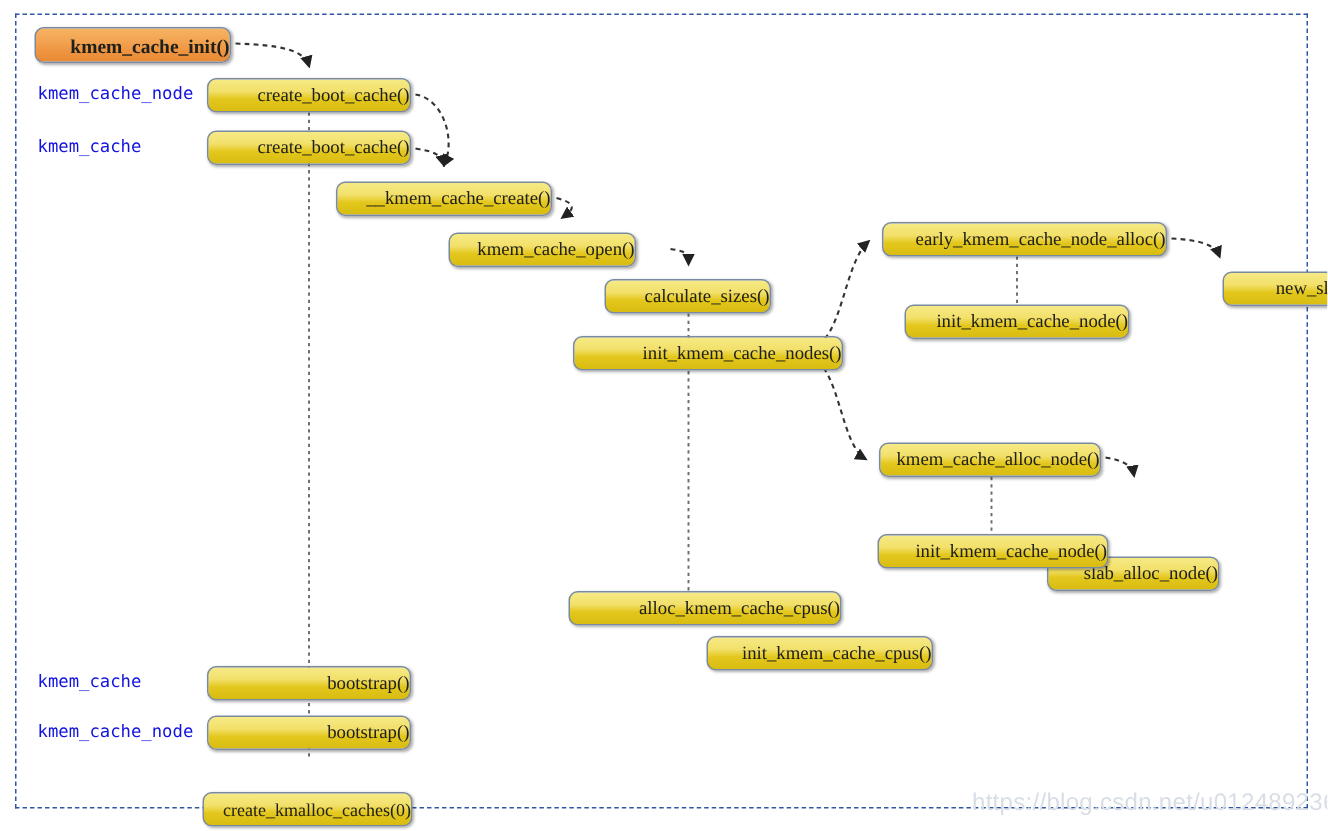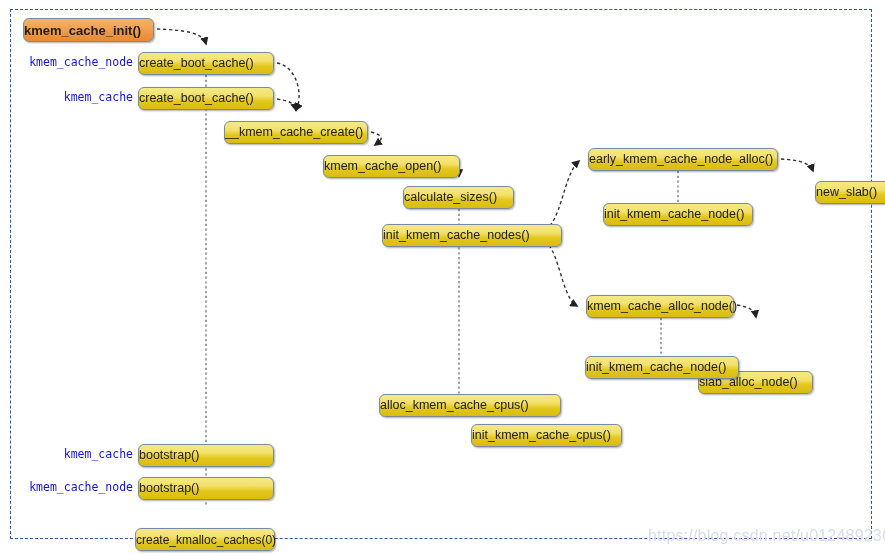--- a/index.html
+++ b/index.html
@@ -39,43 +39,43 @@
     position: absolute;
     box-sizing: border-box;
     border: 1px solid #7a8aa0;
     border-radius: 6px;
     background: linear-gradient(to bottom, #f6ea86 0%, #f2e06a 38%, #e3c71d 62%, #d8bc10 100%);
     color: #20201a;
     font-size: 12.5px;
     line-height: 1;
     display: flex;
     align-items: center;
-    justify-content: flex-start;
+    justify-content: flex-end;
     text-align: center;
     white-space: nowrap;
     box-shadow: 1px 1px 2px rgba(0,0,0,0.32);
     z-index: 5;
+    font-family: Liberation Serif, serif;
   }
   .node.root {
     background: linear-gradient(to bottom, #f6b362 0%, #f2a351 40%, #ee9440 70%, #e98a34 100%);
     font-weight: bold;
     font-size: 13px;
   }
   .node.tight {
     font-size: 12px;
   }
   
   .side-label {
     position: absolute;
     color: #1313e0;
     font-family: "DejaVu Sans Mono", "Liberation Mono", monospace;
     font-size: 11.5px;
     line-height: 1;
     white-space: nowrap;
-    text-align: right;
     z-index: 4;
   }
   
   #watermark {
     position: absolute;
     left: 648px;
     top: 527px;
     font-family: "Liberation Sans", sans-serif;
     font-size: 16px;
     color: #d8dde6;
@@ -125,21 +125,21 @@
       </div>
       <div class="node" style="left: 138px; top: 52px; width: 136px; height: 23px;">
         <span>create_boot_cache()</span>
       </div>
       <div class="node" style="left: 138px; top: 87px; width: 136px; height: 23px;">
         <span>create_boot_cache()</span>
       </div>
       <div class="node" style="left: 224px; top: 121px; width: 144px; height: 23px;">
         <span>__kmem_cache_create()</span>
       </div>
-      <div class="node" style="left: 323px; top: 155px; width: 137px; height: 23px;">
+      <div class="node" style="left: 299px; top: 155px; width: 125px; height: 23px;">
         <span>kmem_cache_open()</span>
       </div>
       <div class="node" style="left: 403px; top: 186px; width: 111px; height: 23px;">
         <span>calculate_sizes()</span>
       </div>
       <div class="node" style="left: 382px; top: 224px; width: 180px; height: 23px;">
         <span>init_kmem_cache_nodes()</span>
       </div>
       <div class="node" style="left: 588px; top: 148px; width: 190px; height: 23px;">
         <span>early_kmem_cache_node_alloc()</span>

